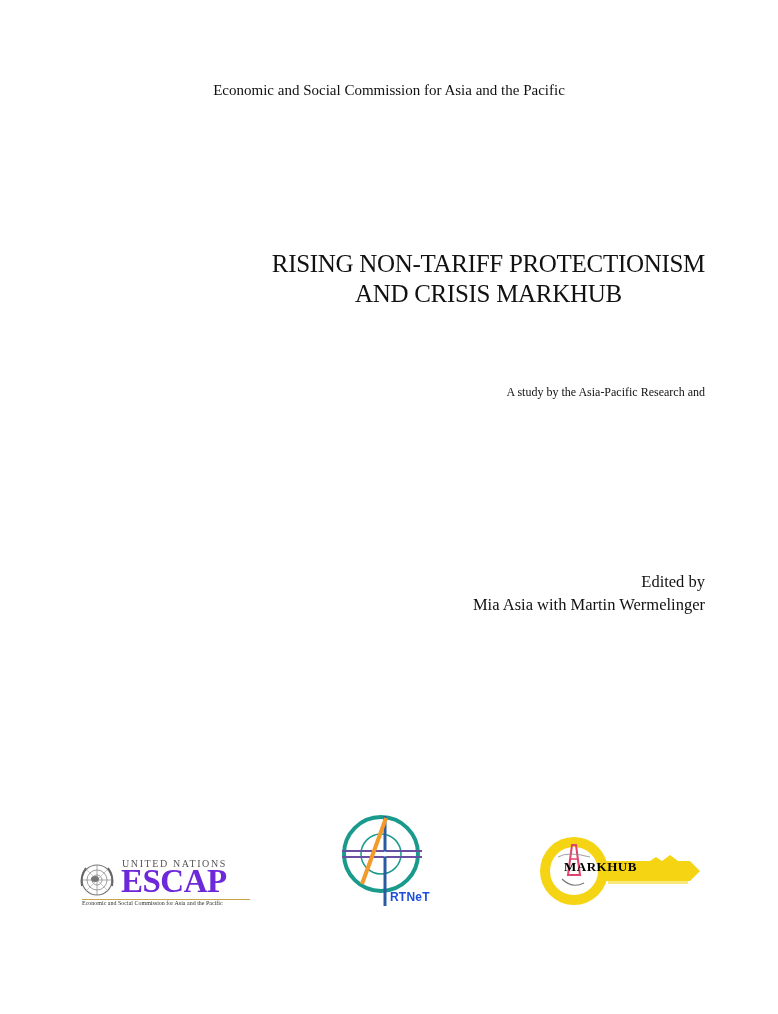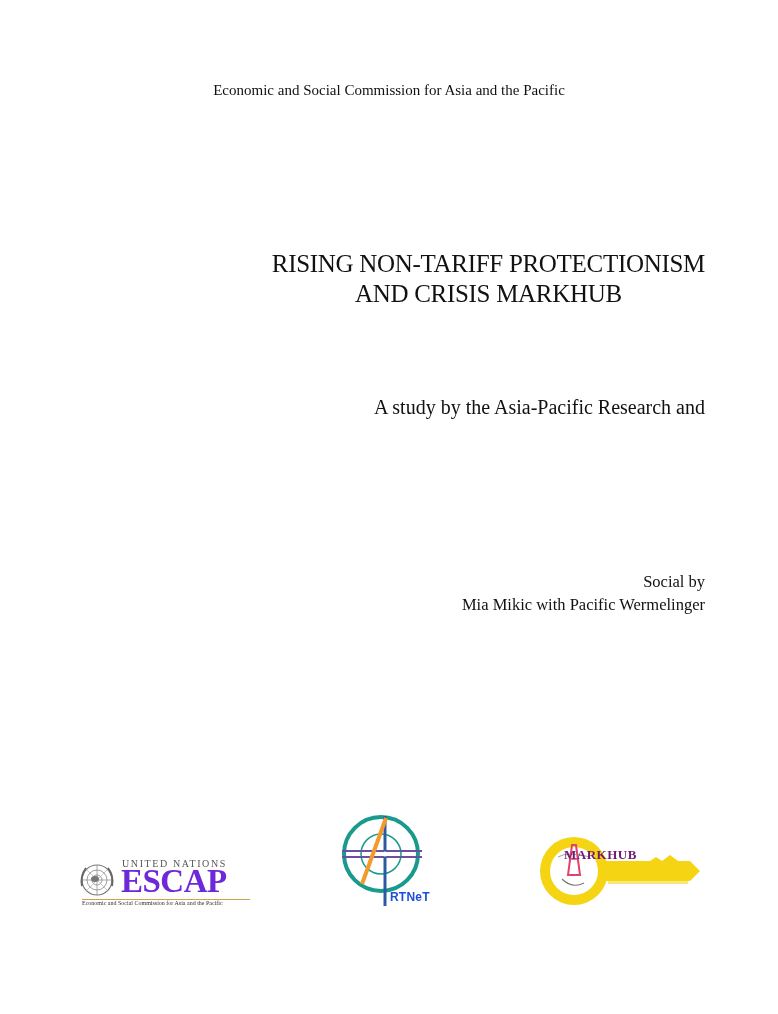--- a/index.html
+++ b/index.html
@@ -10,22 +10,22 @@
     .abs { position: absolute; }
     .org {
       left: 0; width: 778px; top: 80px; text-align: center;
       font-size: 15px; line-height: 20px;
     }
     .title {
       right: 73px; top: 249px; text-align: center;
       font-size: 25px; line-height: 30px; letter-spacing: -0.3px;
     }
     .subtitle {
-      right: 73px; top: 395px; text-align: right;
-      font-size: 20px; line-height: 25px;
+      right: 73px; top: 380px; text-align: right;
+      font-size: 12px; line-height: 25px;
     }
     .editors {
       right: 73px; top: 570px; text-align: right;
       font-size: 16.5px; line-height: 23px;
     }
     .line { display: block; white-space: nowrap; }
 
     
     .escap { left: 78px; top: 858px; width: 175px; height: 52px; }
     .escap .un-label {
@@ -49,41 +49,41 @@
     
     .artnet { left: 340px; top: 814px; width: 100px; height: 95px; }
     .artnet .artnet-word {
       position: absolute; left: 50px; top: 76px; font-size: 12px; font-weight: bold;
       color: #1d4ed8; font-family: "Liberation Sans", sans-serif; letter-spacing: 0.2px;
     }
 
     
     .markhub { left: 538px; top: 835px; width: 165px; height: 75px; }
     .markhub .markhub-word {
-      position: absolute; left: 26px; top: 12px; font-size: 13px; font-weight: bold;
-      color: #701a75; font-family: "Liberation Serif", serif; letter-spacing: 0.5px;
+      position: absolute; left: 26px; top: 24px; font-size: 13px; font-weight: bold;
+      color: #000000; font-family: "Liberation Serif", serif; letter-spacing: 0.5px;
     }
   </style>
 </head>
 <body>
 
 <div class="abs org">Economic and Social Commission for Asia and the Pacific</div>
 
 <div class="abs title">
   <span class="line">RISING NON-TARIFF PROTECTIONISM</span>
   <span class="line">AND CRISIS MARKHUB</span>
 </div>
 
 <div class="abs subtitle">
   <span class="line">A study by the Asia-Pacific Research and</span>
 </div>
 
 <div class="abs editors">
-  <span class="line">Social by</span>
-  <span class="line">Mia Mikic with Pacific Wermelinger</span>
+  <span class="line">Edited by</span>
+  <span class="line">Mia Asia with Martin Wermelinger</span>
 </div>
 
 <div class="abs escap">
   <svg width="38" height="36" viewBox="0 0 38 36">
     <circle cx="19" cy="18" r="15" fill="none" stroke="#777" stroke-width="1.2"></circle>
     <circle cx="19" cy="18" r="10" fill="none" stroke="#888" stroke-width="0.8"></circle>
     <circle cx="19" cy="18" r="5" fill="none" stroke="#888" stroke-width="0.8"></circle>
     <line x1="19" y1="3" x2="19" y2="33" stroke="#888" stroke-width="0.7"></line>
     <line x1="4" y1="18" x2="34" y2="18" stroke="#888" stroke-width="0.7"></line>
     <line x1="8" y1="7" x2="30" y2="29" stroke="#999" stroke-width="0.5"></line>

